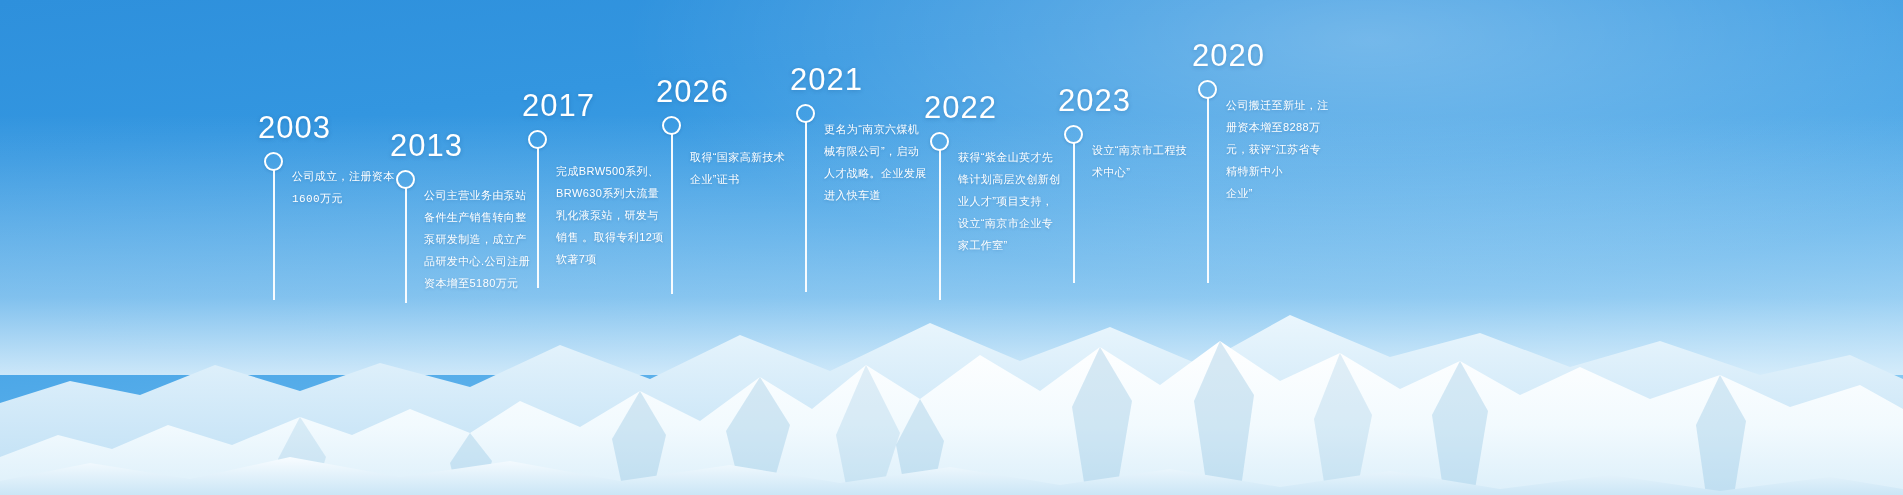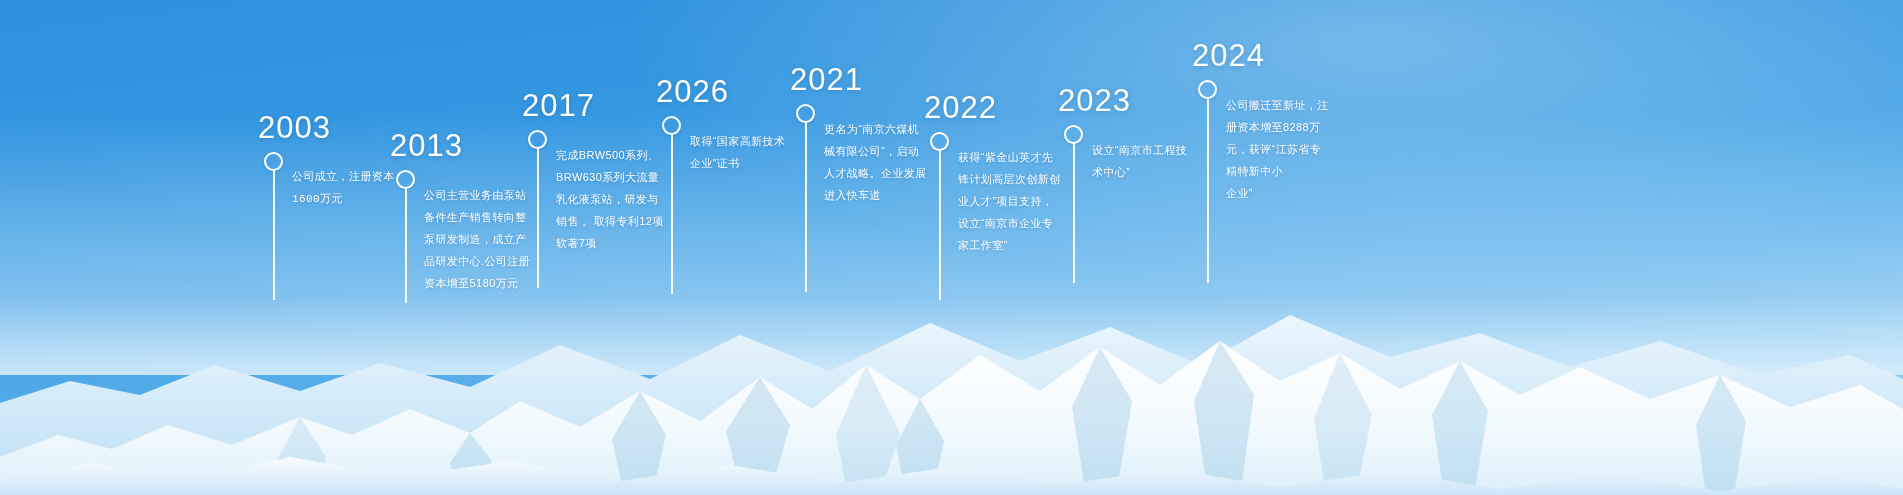--- a/index.html
+++ b/index.html
@@ -131,34 +131,34 @@
 品研发中心.公司注册
 资本增至5180万元</div>
     </div>
 
     <div class="node" style="left:528px; top:130px;">
       <div class="year">2017</div>
       <div class="marker">
         <div class="dot"></div>
         <div class="stem" style="height:140px;"></div>
       </div>
-      <div class="desc" style="width:155px;">完成BRW500系列、
+      <div class="desc" style="width:155px;margin-top:16px;">完成BRW500系列、
 BRW630系列大流量
 乳化液泵站，研发与
 销售 。取得专利12项
 软著7项</div>
     </div>
 
     <div class="node" style="left:662px; top:116px;">
       <div class="year">2026</div>
       <div class="marker">
         <div class="dot"></div>
         <div class="stem" style="height:160px;"></div>
       </div>
-      <div class="desc" style="width:150px;">取得“国家高新技术
+      <div class="desc" style="width:150px;margin-top:16px;">取得“国家高新技术
 企业”证书</div>
     </div>
 
     <div class="node" style="left:796px; top:104px;">
       <div class="year">2021</div>
       <div class="marker">
         <div class="dot"></div>
         <div class="stem" style="height:170px;"></div>
       </div>
       <div class="desc" style="width:150px;">更名为“南京六煤机
@@ -184,21 +184,21 @@
       <div class="year">2023</div>
       <div class="marker">
         <div class="dot"></div>
         <div class="stem" style="height:140px;"></div>
       </div>
       <div class="desc" style="width:150px;">设立“南京市工程技
 术中心”</div>
     </div>
 
     <div class="node" style="left:1198px; top:80px;">
-      <div class="year">2024</div>
+      <div class="year">2020</div>
       <div class="marker">
         <div class="dot"></div>
         <div class="stem" style="height:185px;"></div>
       </div>
       <div class="desc" style="width:155px;">公司搬迁至新址，注
 册资本增至8288万
 元，获评“江苏省专
 精特新中小
 企业”</div>
     </div>

